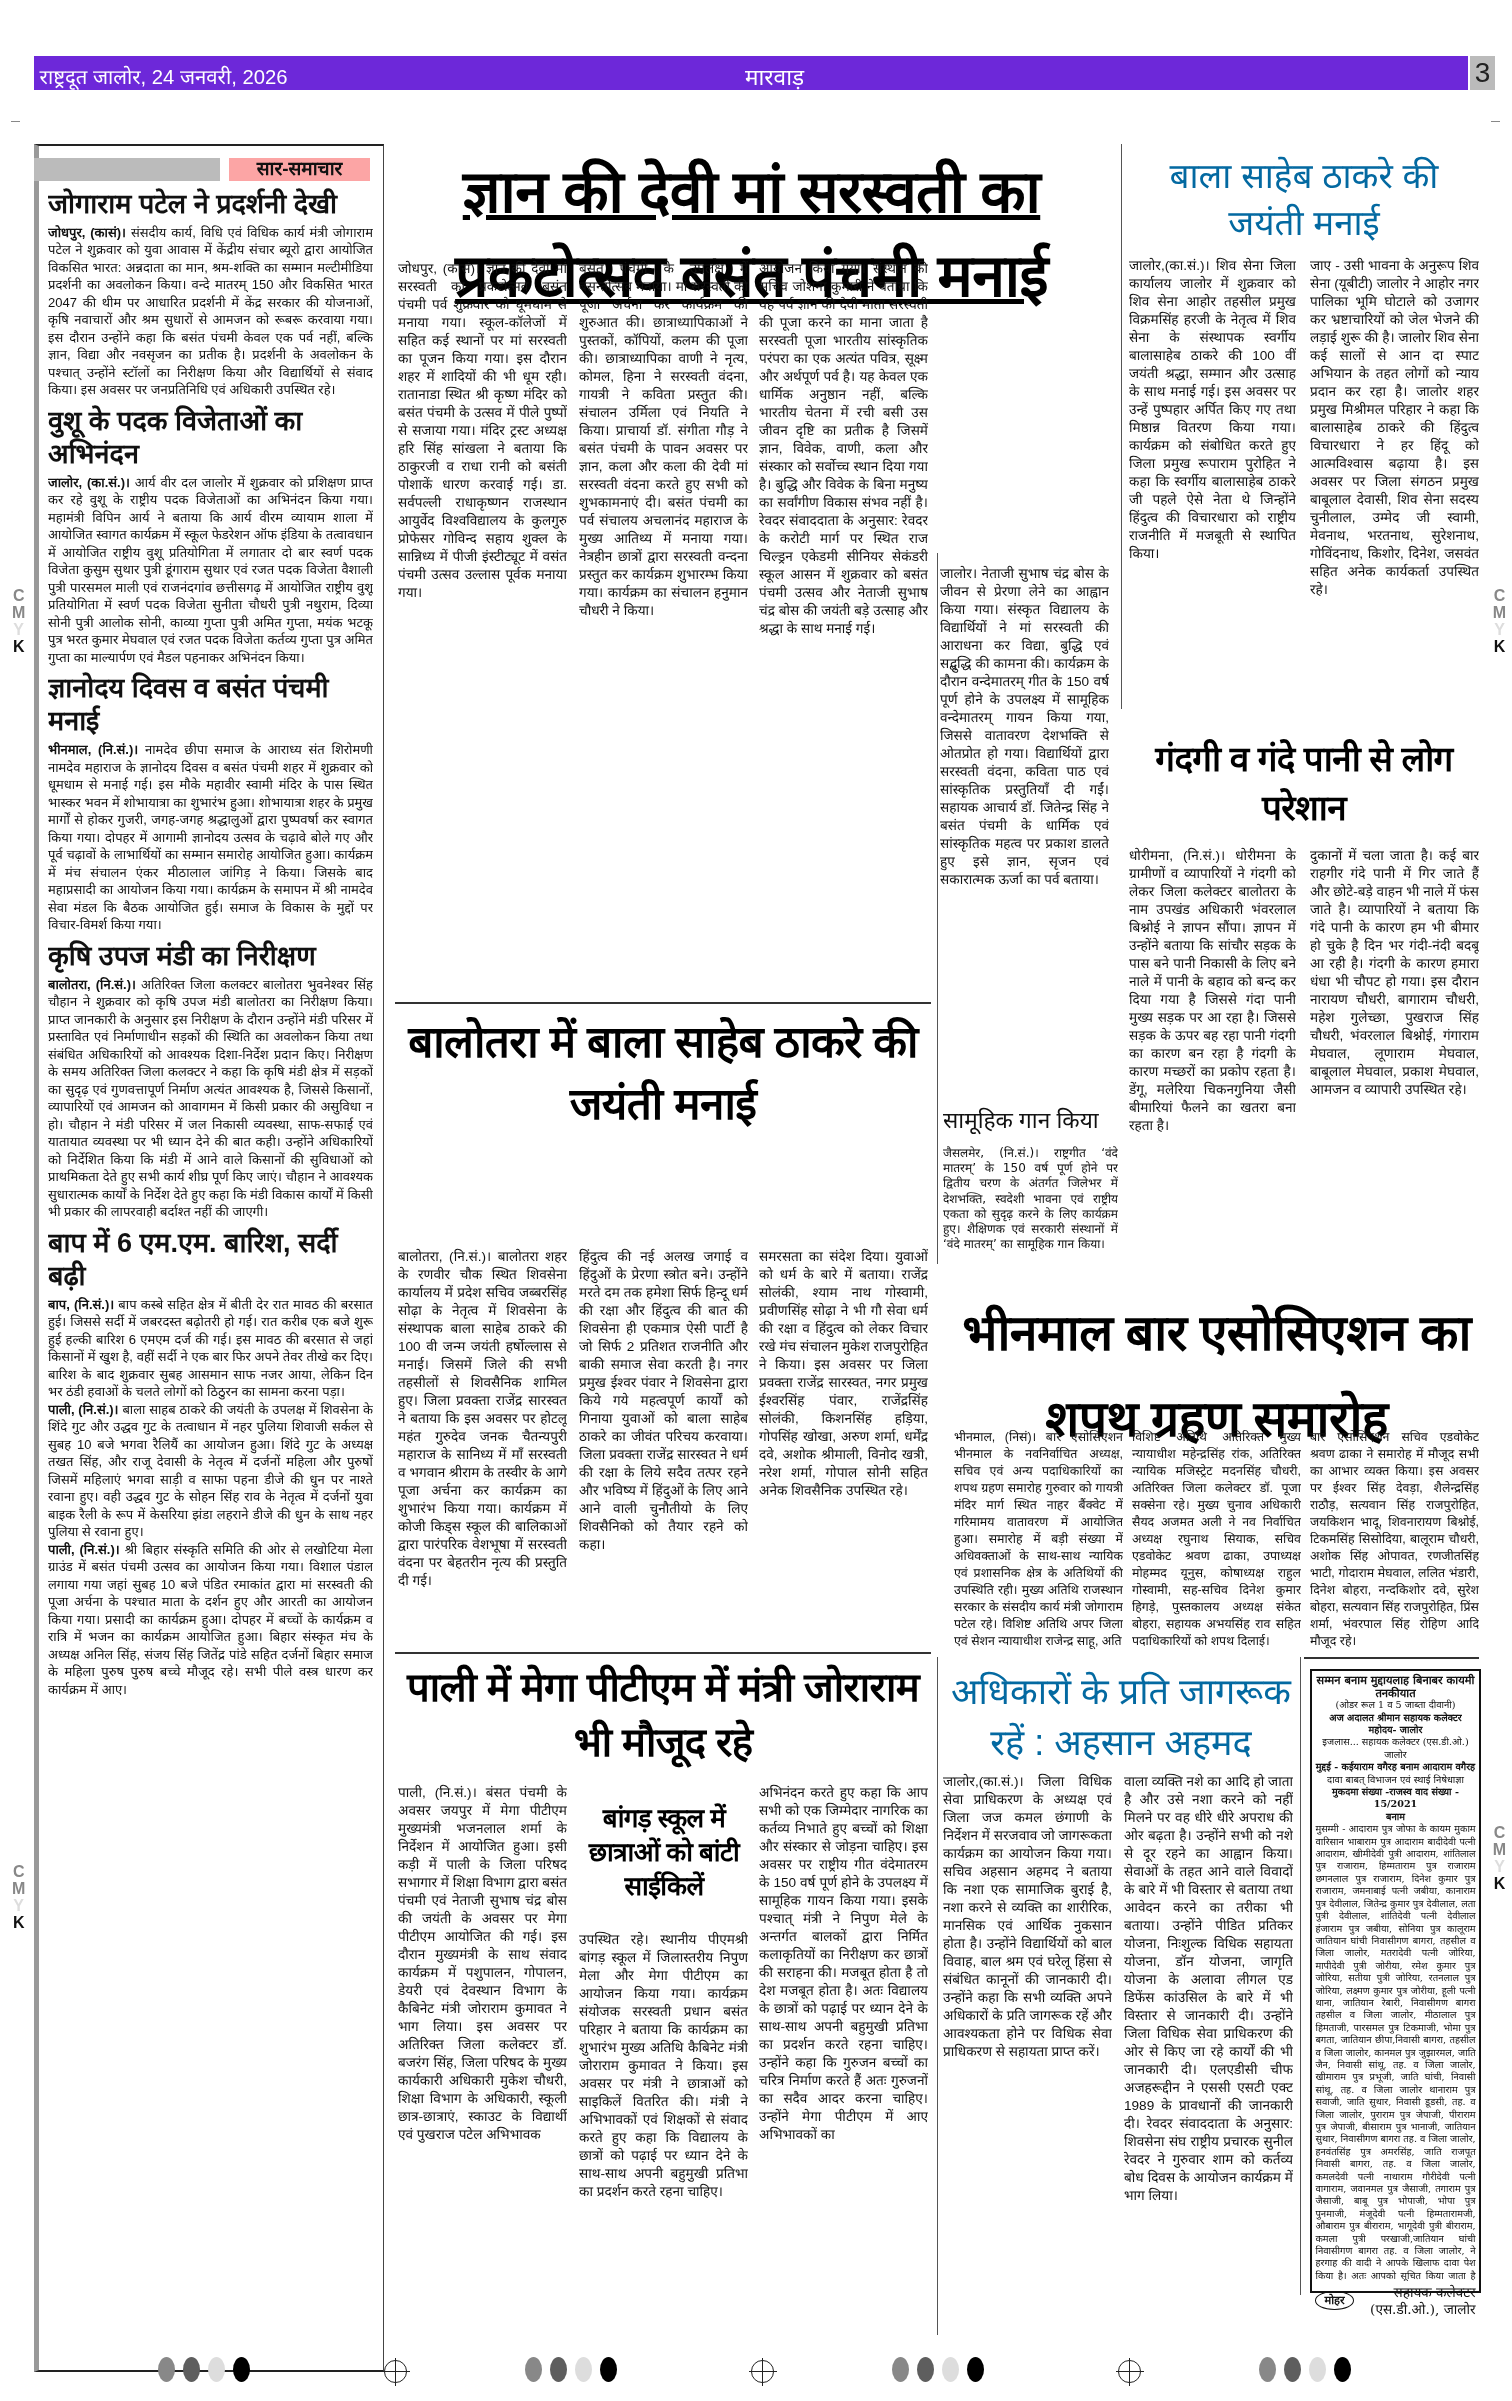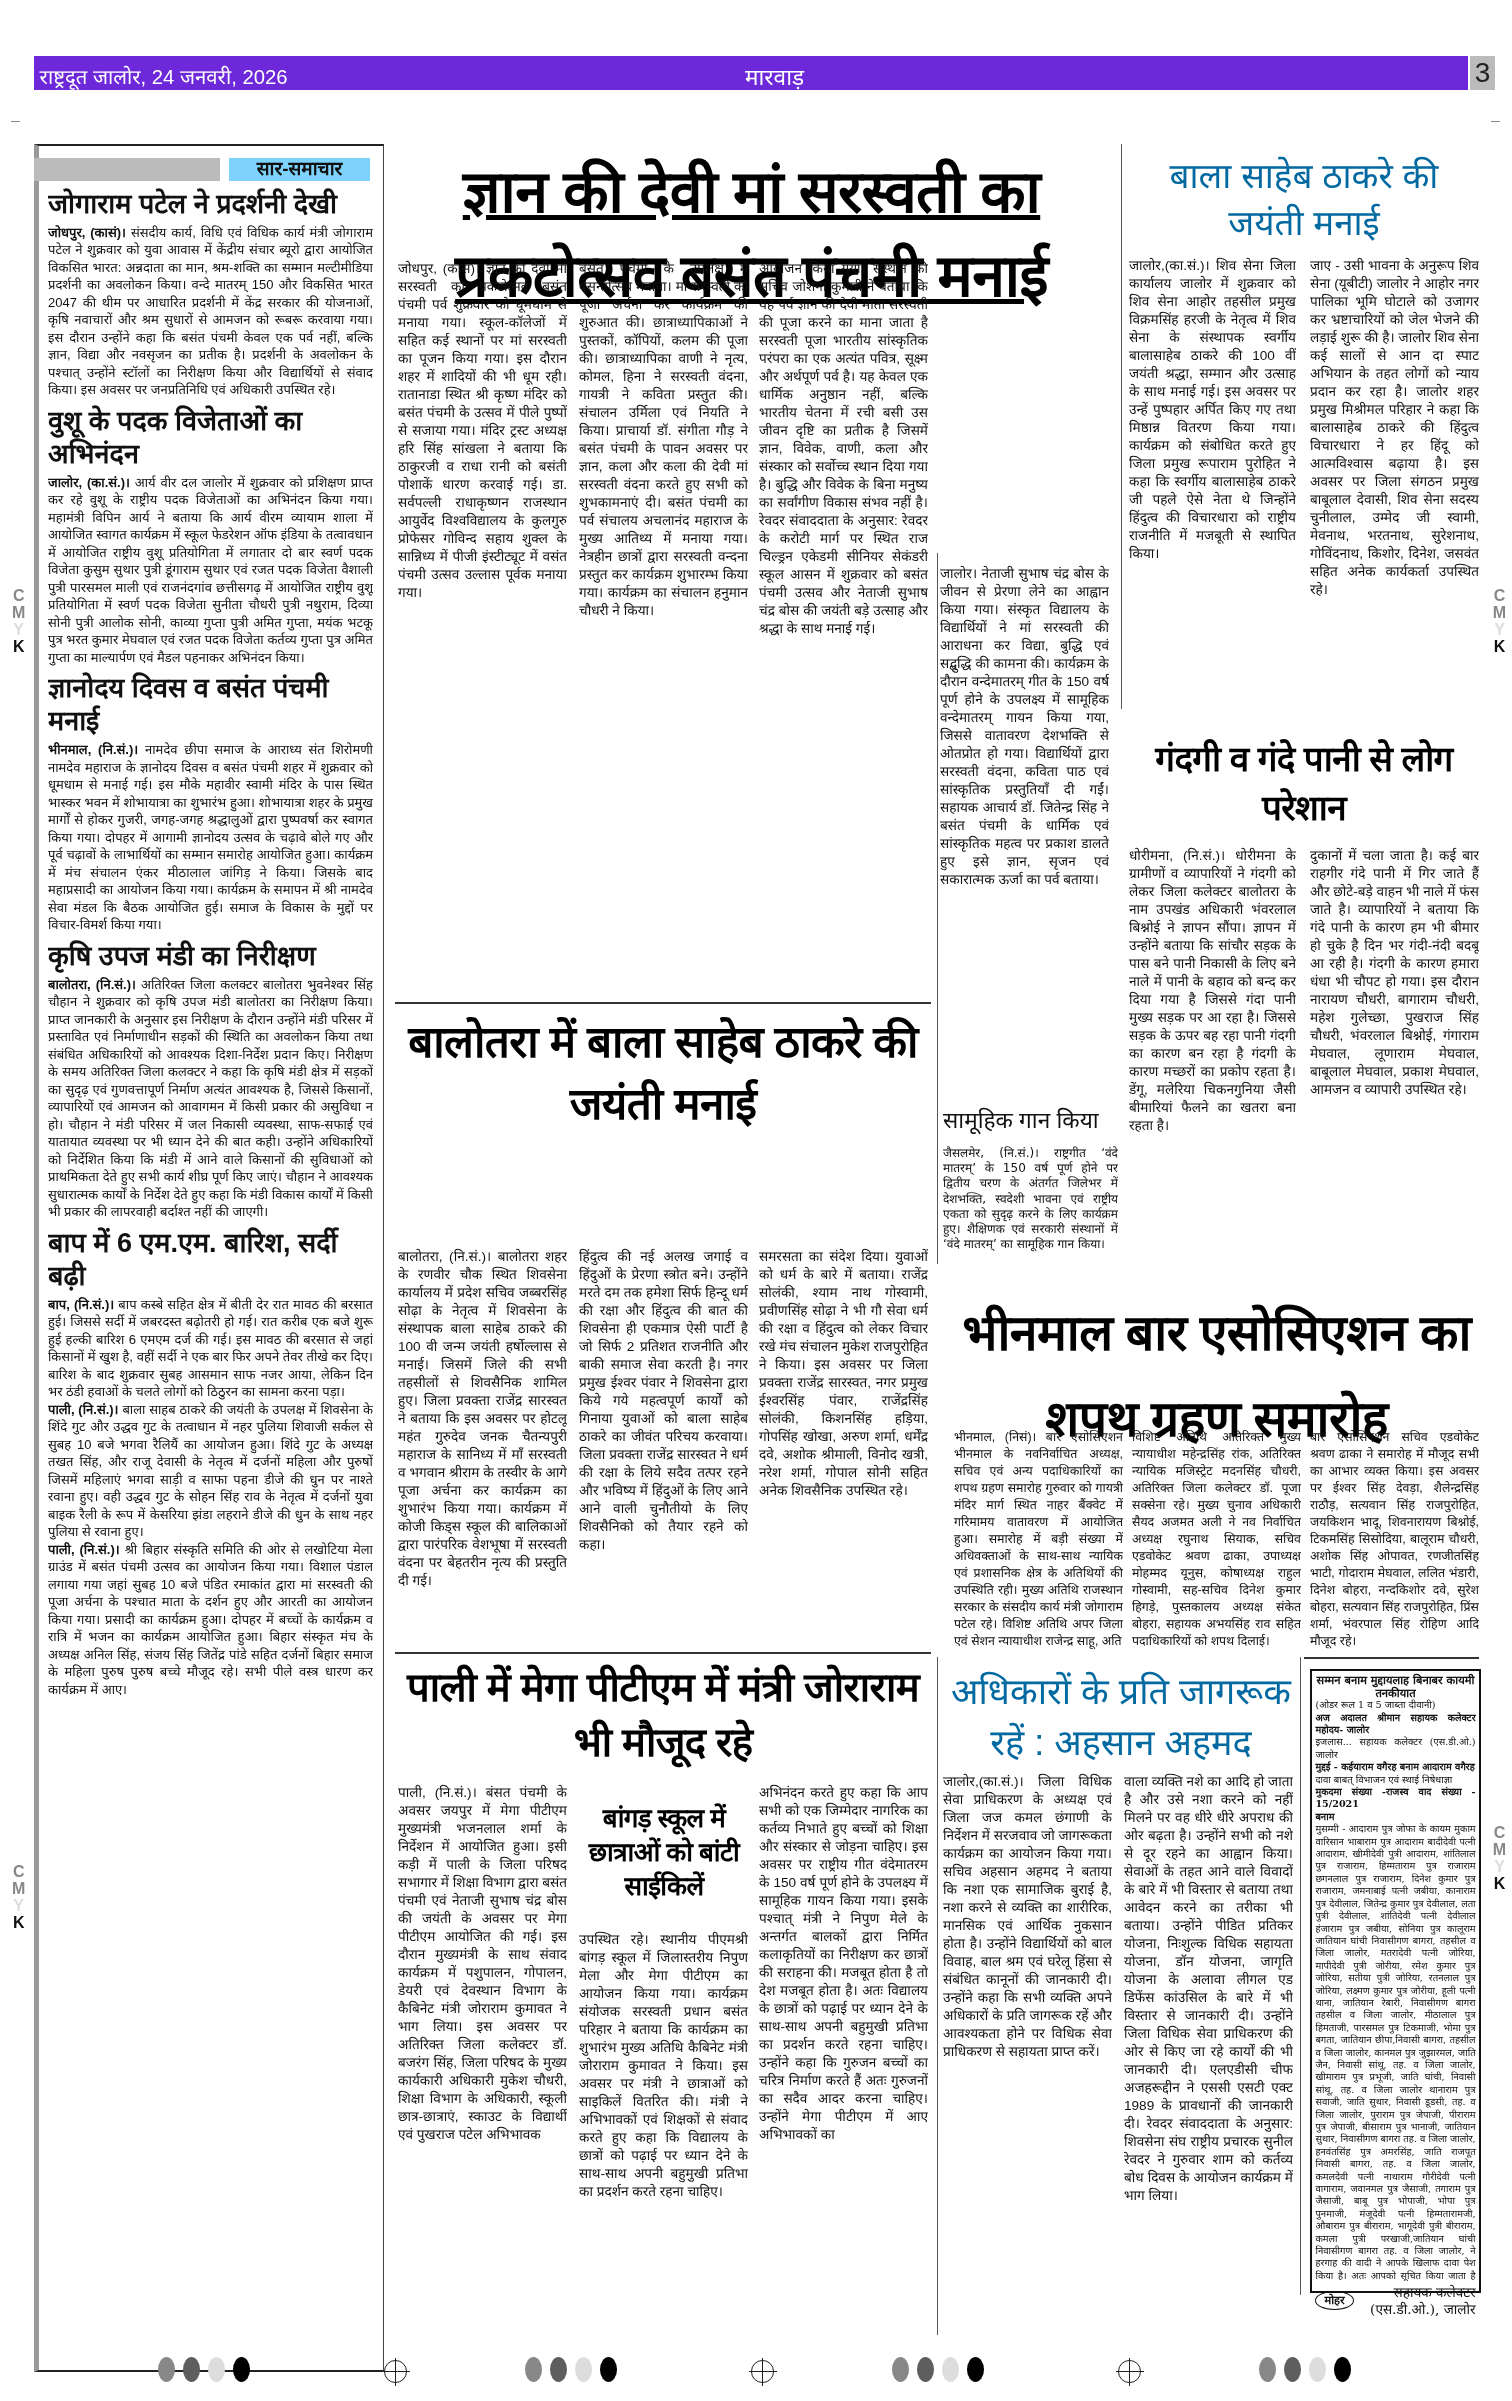--- a/index.html
+++ b/index.html
@@ -11,26 +11,26 @@
   .pageno{left:1470px;top:56px;width:25px;height:34px;background:#bbb;color:#222;font-size:28px;text-align:center;line-height:34px;}
   .reg{width:9px;height:1.1px;background:#888;}
   .col{position:absolute;font-size:13.6px;line-height:18px;text-align:justify;}
   .col p{margin:0 0 0 0;text-indent:0;}
   .h-sub{font-weight:bold;font-size:27px;line-height:33px;margin:5.6px 0 3.4px 0;text-align:left;}
   .h-big{font-weight:bold;text-align:center;color:#000;letter-spacing:-0.6px;}
   .h-normal{font-weight:normal;text-align:center;color:#0369a1;}
   .sidebar{left:34px;top:144px;width:350px;height:2228px;border-left:5.6px solid #999;border-right:1.1px solid #444;border-top:2.3px solid #222;border-bottom:2.3px solid #222;box-sizing:border-box;}
   .sar-samachar{position:absolute;left:34px;top:158px;width:350px;height:22.6px;}
   .sar-samachar .bar{position:absolute;left:0;top:0;width:186px;height:22.6px;background:#bbb;}
-  .sar-samachar .lbl{position:absolute;left:195px;top:0;width:141px;height:22.6px;background:#7dd3fc;font-size:19px;line-height:22.6px;text-align:center;font-weight:bold;}
+  .sar-samachar .lbl{position:absolute;left:195px;top:0;width:141px;height:22.6px;background:#fca5a5;font-size:19px;line-height:22.6px;text-align:center;font-weight:bold;}
   .vrule{position:absolute;width:1.1px;background:#555;}
   .hrule{position:absolute;height:1.7px;background:#333;}
   .notice{left:1310px;top:1669px;width:171px;height:624px;border:2.3px solid #111;box-sizing:border-box;padding:3.4px;font-size:9.6px;line-height:12.4px;text-align:justify;font-family:"DejaVu Serif",serif;}
   .notice .nt{font-weight:bold;text-align:center;font-size:11.3px;}
-  .notice .c{}
+  .notice .c{text-align:center;}
   .seal{display:inline-block;border:1.1px solid #111;border-radius:50%;padding:2.3px 8px;font-weight:bold;font-size:11.3px;}
   .dots{position:absolute;display:flex;gap:8px;}
   .dot{width:17px;height:25px;border-radius:50%;}
   .target{position:absolute;width:22.6px;height:22.6px;border:1.1px solid #222;border-radius:50%;box-sizing:border-box;}
   .target:before{content:"";position:absolute;left:10.2px;top:-3.4px;width:1.1px;height:28px;background:#222;}
   .target:after{content:"";position:absolute;top:10.2px;left:-3.4px;height:1.1px;width:28px;background:#222;}
   .cmyk{position:absolute;font-size:16px;font-weight:bold;color:#888;line-height:17px;text-align:center;width:17px;}
   .cmyk span{display:block;}
   .cmyk .y{color:#ddd;}
   .cmyk .k{color:#111;}

